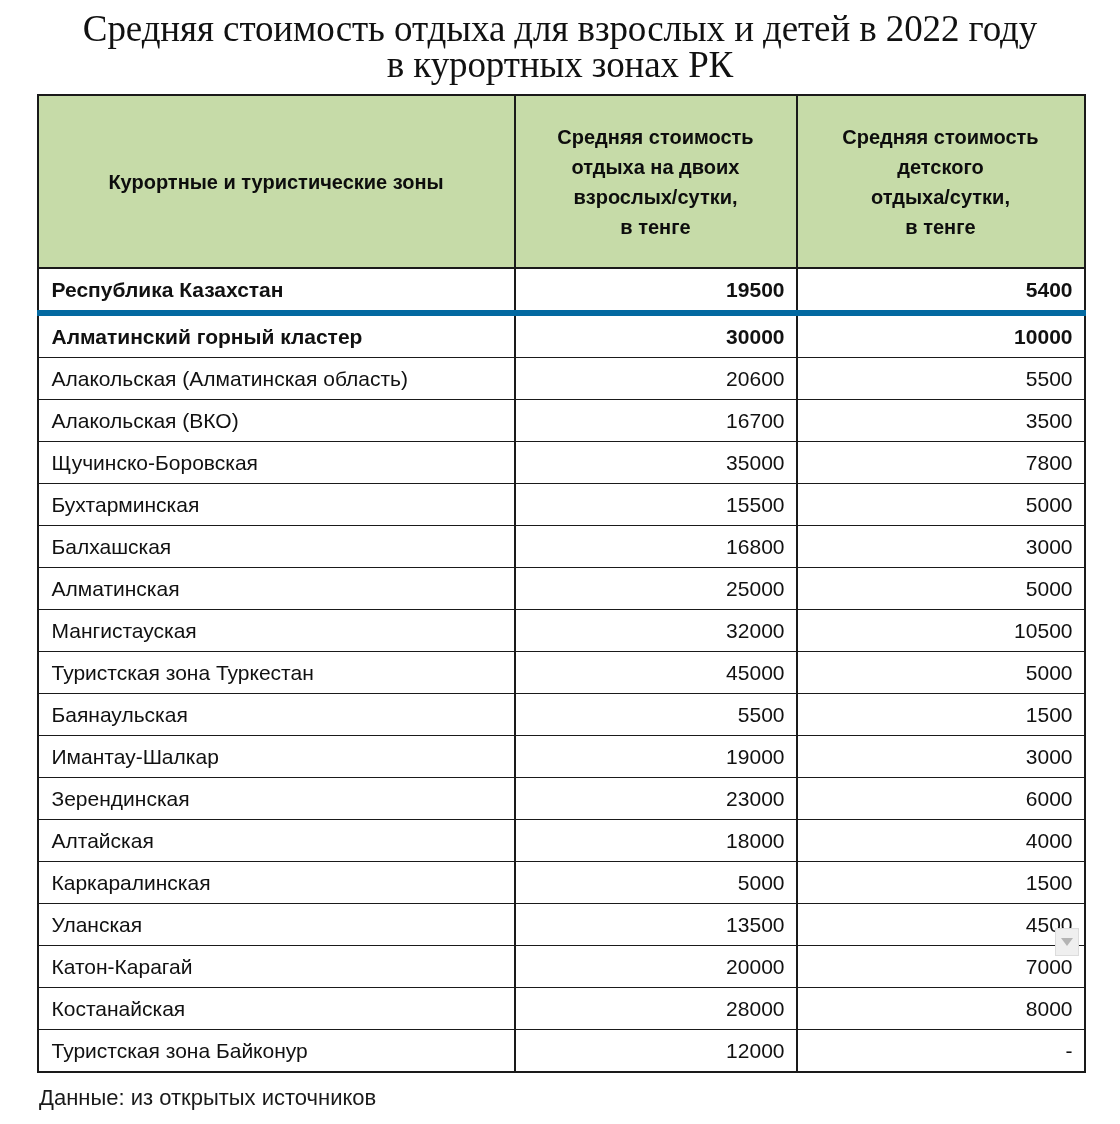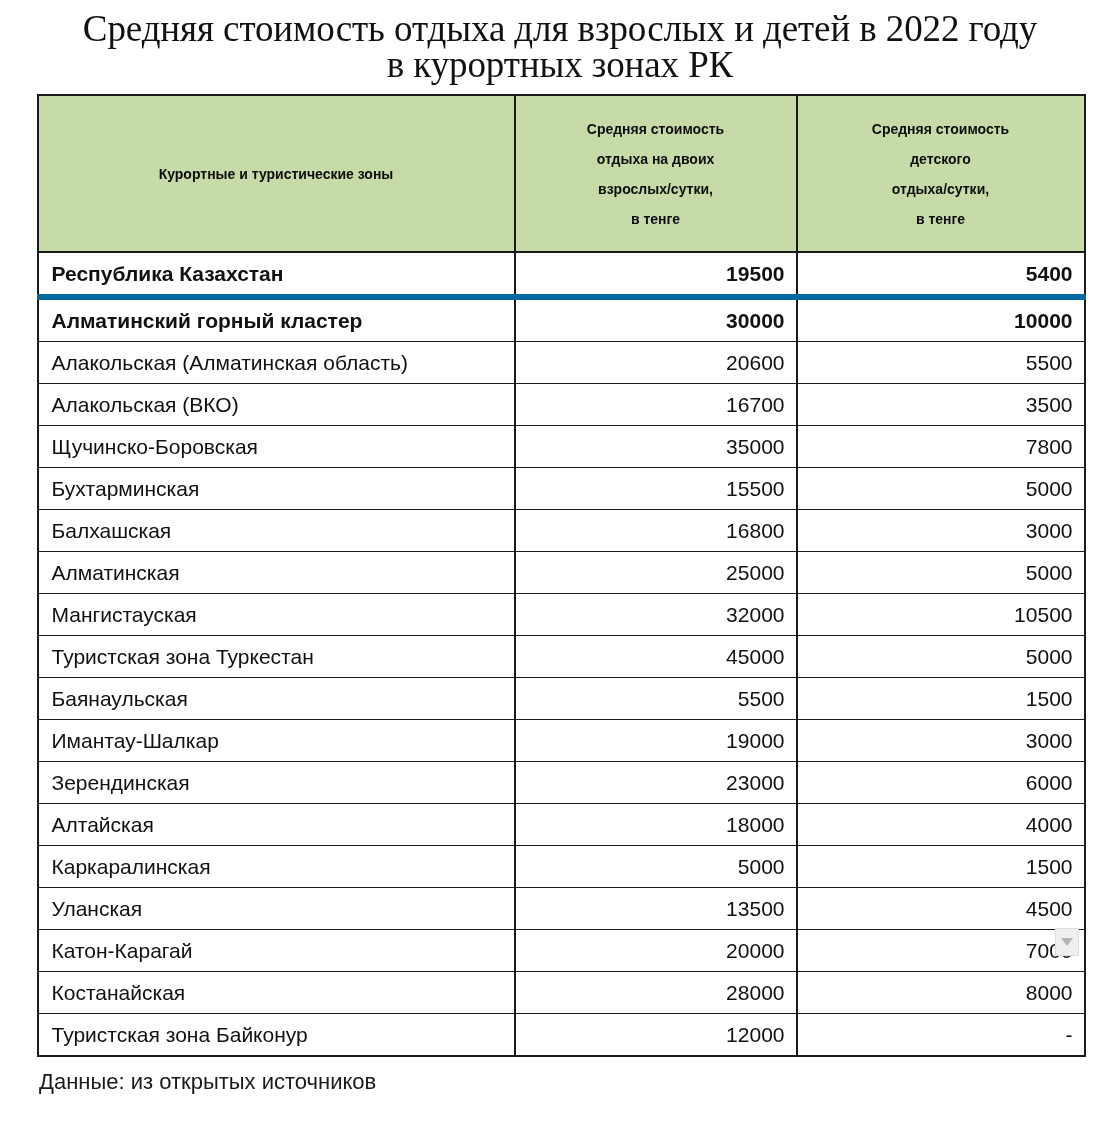--- a/index.html
+++ b/index.html
@@ -55,29 +55,29 @@
   table.data col.c-child  { width: 288px; }
 
   thead th {
     background: #c6dba8;
     border-right: 2px solid #1a1a1a;
     border-bottom: 2px solid #1a1a1a;
     padding: 0;
     height: 147px;
     vertical-align: middle;
     font-weight: bold;
-    font-size: 14px;
+    font-size: 20px;
     line-height: 30px;
     color: #0d0d0d;
   }
   thead th:last-child { border-right: none; }
 
   thead th.zone-head {
     text-align: center;
-    padding: 4px 10px;
+    padding: 12px 10px;
   }
   thead th.num-head {
     text-align: center;
     padding: 0 8px;
   }
 
   tbody td {
     border-top: 1px solid #1a1a1a;
     border-right: 2px solid #1a1a1a;
     height: 41px;

